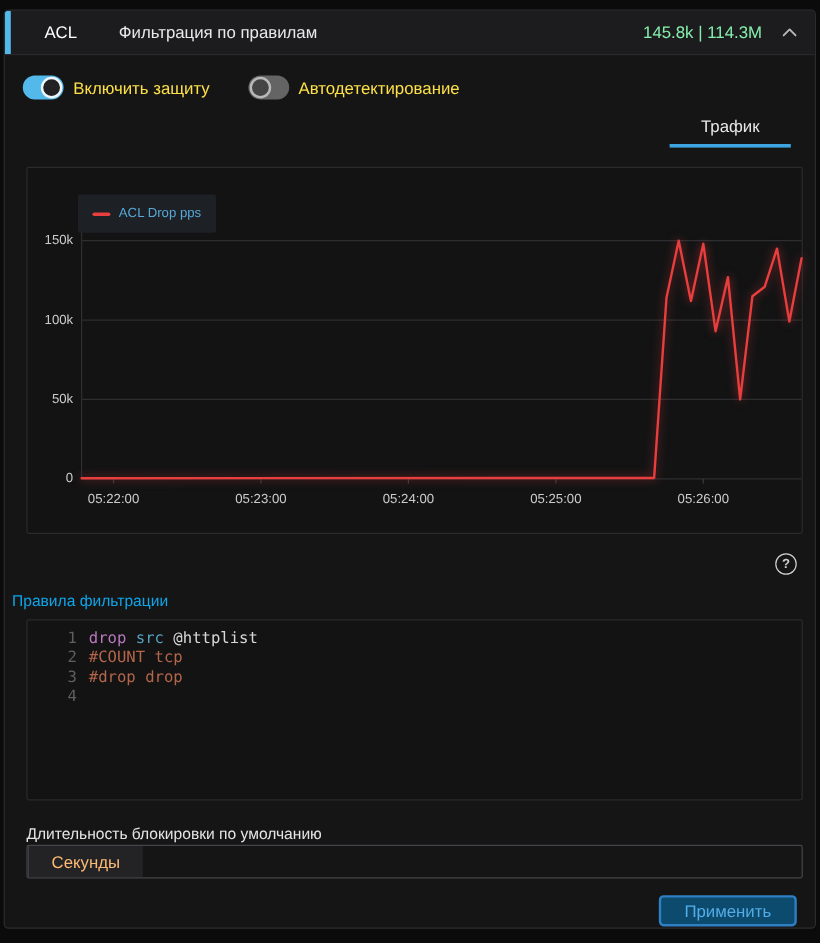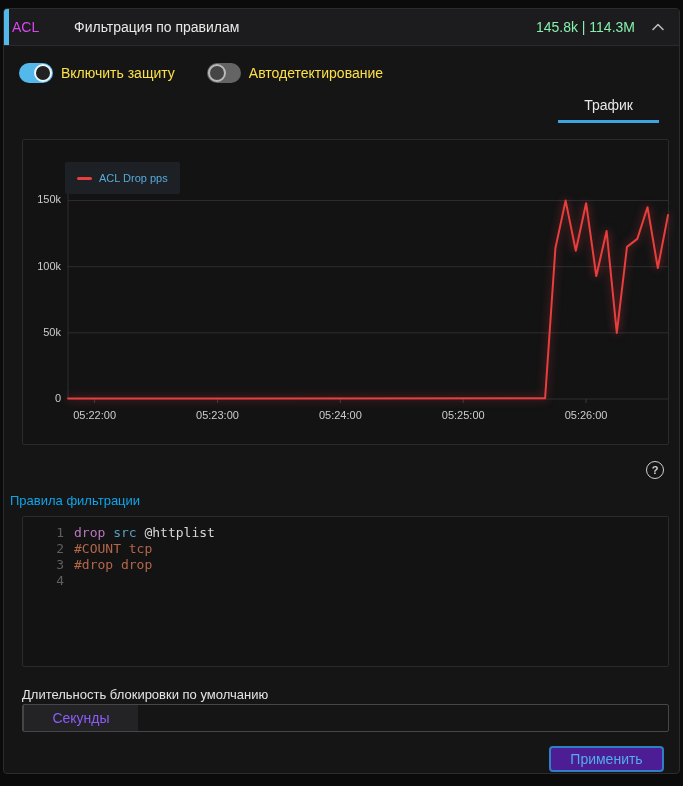--- a/index.html
+++ b/index.html
@@ -4,21 +4,21 @@
 <style>
   * { margin:0; padding:0; box-sizing:border-box; }
   html,body { width:683px; height:786px; background:#0b0b0c; overflow:hidden;
               font-family:"Liberation Sans", sans-serif; }
   .card { position:absolute; left:3px; top:8px; width:677px; height:766px;
           background:#151516; border:1px solid #2c2c2f; border-radius:4px; overflow:hidden; }
   
   .hdr { height:37px; background:#1c1c1e; border-bottom:1px solid #2a2a2d;
          display:flex; align-items:center; position:relative; }
   .hdr-accent { position:absolute; left:0; top:0; bottom:0; width:5px; background:#53b9ea; }
-  .hdr-app { color:#d946ef; font-size:14px; margin-left:8px; width:62px; }
+  .hdr-app { color:#ffffff; font-size:14px; margin-left:33px; width:62px; }
   .hdr-title { color:#e9e9e9; font-size:14px; }
   .hdr-stats { margin-left:auto; color:#86efac; font-size:14px; }
   .hdr-collapse { width:30px; margin:0 6px 0 8px; display:flex; align-items:center;
                   justify-content:center; cursor:pointer; }
   
   .toggles { display:flex; align-items:center; gap:8px; padding:17px 15px 8px 15px; }
   .tgl { width:34px; height:20px; border-radius:10px; position:relative; cursor:pointer; flex:none; }
   .tgl.on { background:#53b9ea; }
   .tgl.off { background:#646464; margin-left:24px; }
   .knob { position:absolute; top:1px; width:18px; height:18px; border-radius:50%; }
@@ -52,25 +52,25 @@
             padding-top:8px; cursor:text; }
   .ed-line { display:flex; }
   .ed-gutter { width:41px; text-align:right; color:#5f5f5f; flex:none; }
   .ed-code { padding-left:10px; white-space:pre; }
   
   .dur-label { position:absolute; left:18px; top:678px; color:#e4e4e4; font-size:13px; }
   .input-group { position:absolute; left:18px; top:695px; width:647px; height:28px;
                  display:flex; border:1px solid #46464a; border-radius:2px; overflow:hidden; }
   .input-group input { flex:1; background:#161617; border:none; outline:none; color:#f0f0f0;
                        font-size:14px; padding:0 10px; font-family:"Liberation Sans",sans-serif; }
-  .addon { width:115px; background:#232325; border-left:1px solid #46464a; color:#8b5cf6;
+  .addon { width:96px; background:#232325; border-left:1px solid #46464a; color:#fdba74;
            font-size:14px; display:flex; align-items:center; justify-content:center; }
   
   .apply-btn { position:absolute; right:15px; top:737px; width:115px; height:26px;
-               background:#4c1d95; border:2px solid #2e7fc3; border-radius:4px;
+               background:#0c4a6e; border:2px solid #2e7fc3; border-radius:4px;
                color:#53ade8; font-size:14px; display:flex; align-items:center;
                justify-content:center; cursor:pointer; font-family:"Liberation Sans",sans-serif; }
 </style>
 </head>
 <body>
 
 <div class="card">
 
   <div class="hdr">
     <div class="hdr-accent"></div>

